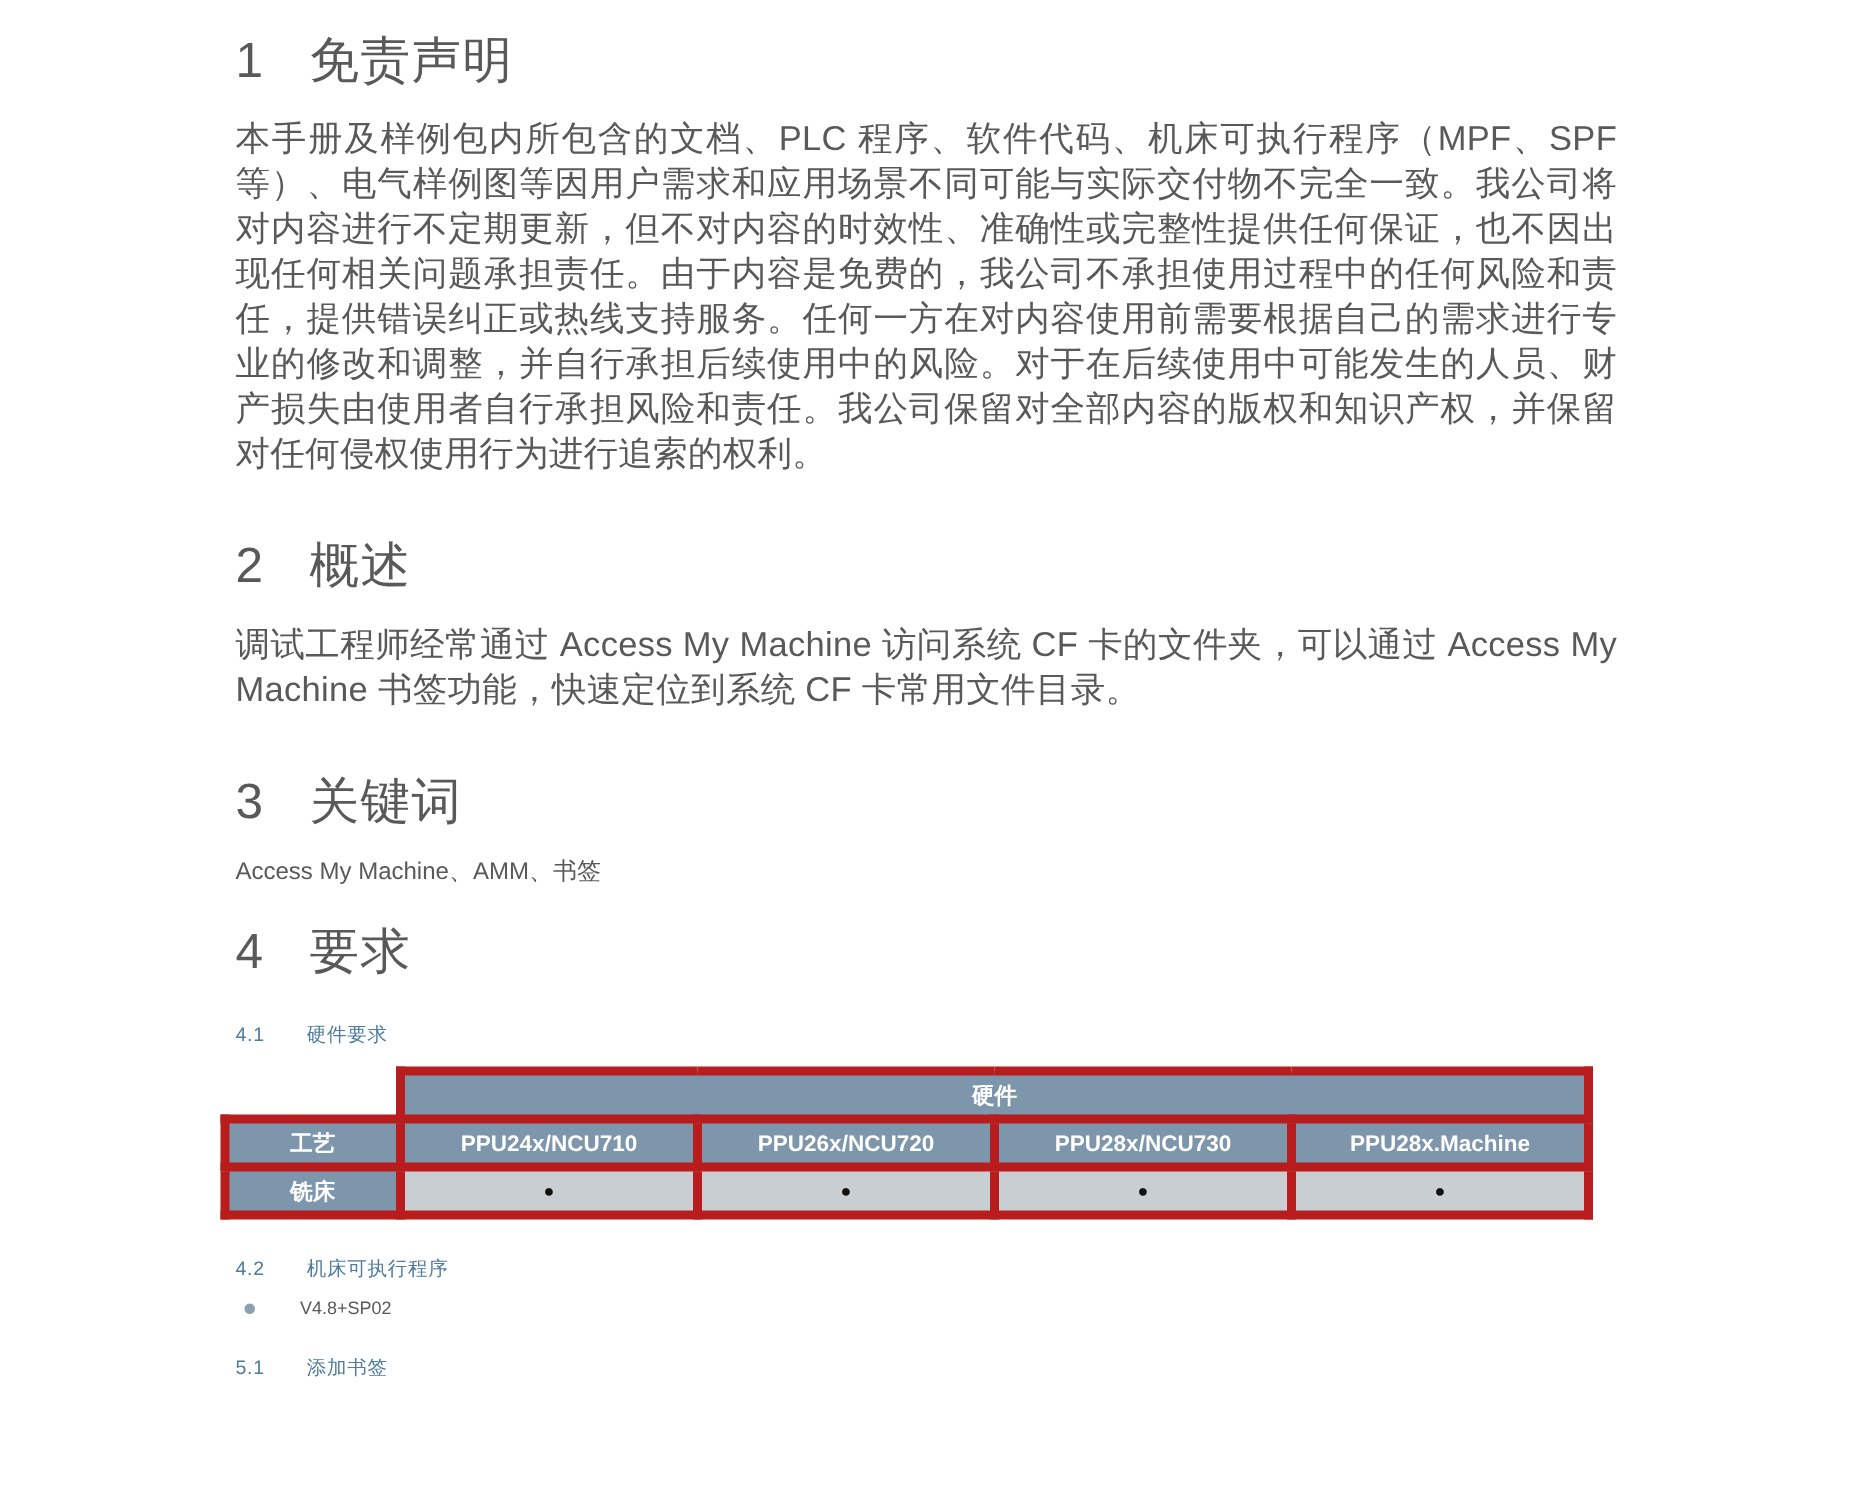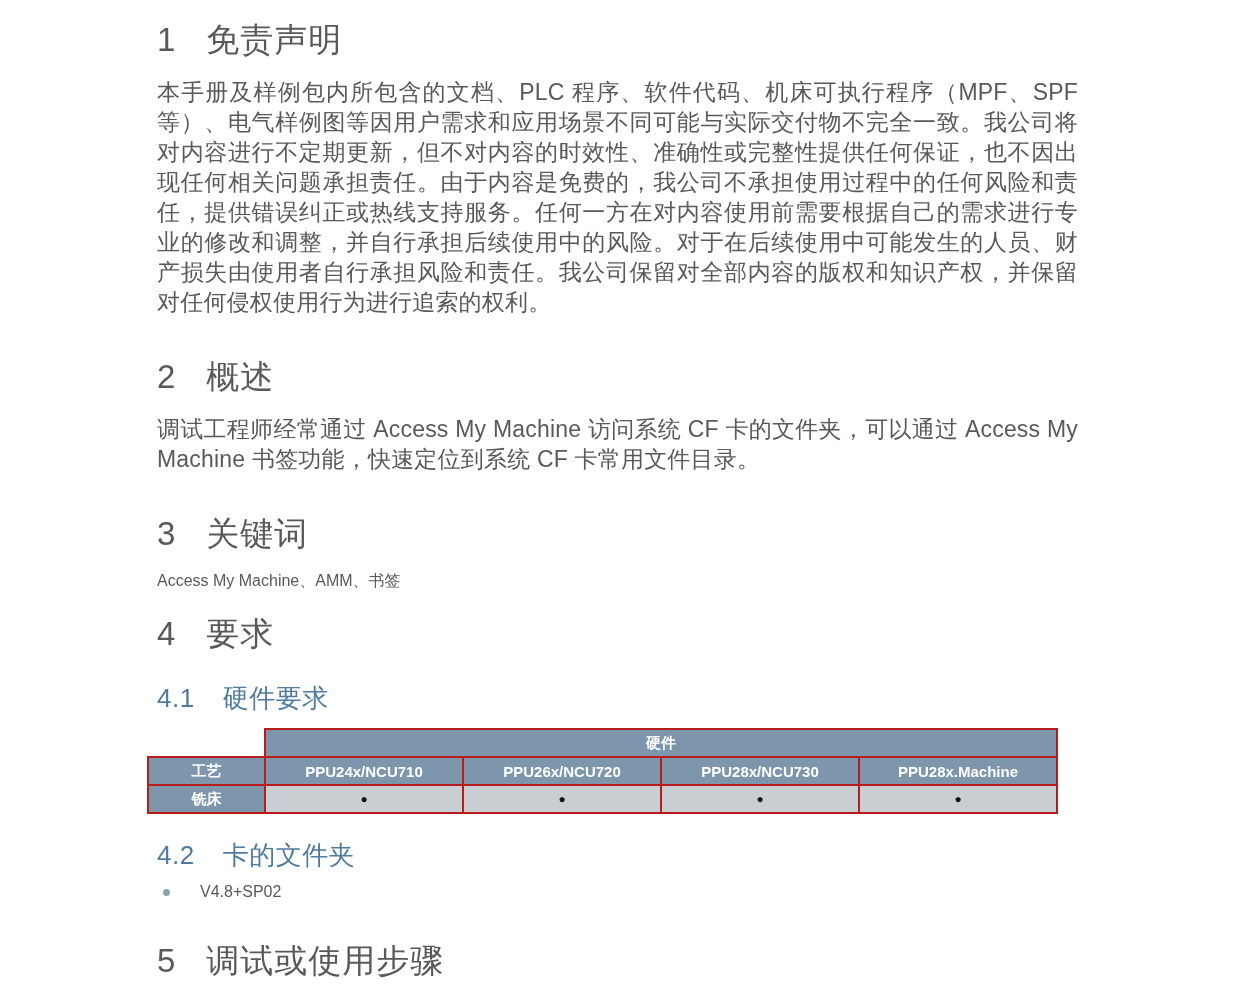--- a/index.html
+++ b/index.html
@@ -25,21 +25,21 @@
     margin: 0 0 14px 0;
     letter-spacing: 1px;
   }
   .h1-gap { margin-top: 38px; }
   .h1-gap-lg { margin-top: 20px; }
   .num {
     display: inline-block;
     margin-right: 30px;
   }
   h2 {
-    font-size: 26px;
+    font-size: 13px;
     font-weight: 400;
     color: #4e7b9e;
     margin: 24px 0 10px 0;
     letter-spacing: 0.5px;
   }
   h2 .num { margin-right: 28px; }
   p.body {
     font-size: 23px;
     line-height: 30px;
     margin: 0 0 10px 0;
@@ -50,21 +50,21 @@
     font-size: 16px;
     margin: 4px 0 0 0;
   }
   
   table.hw {
     border-collapse: collapse;
     table-layout: fixed;
     margin: 12px 0 4px -10px;
   }
   table.hw td, table.hw th {
-    border: 2px solid #b91c1c;
+    border: 6px solid #b91c1c;
     height: 26px;
     padding: 0;
     text-align: center;
     vertical-align: middle;
   }
   table.hw .col-proc { width: 117px; }
   table.hw .col-hw  { width: 198px; }
   .cell-head {
     background: #7e96ab;
     color: #ffffff;
@@ -81,21 +81,21 @@
     color: #111111;
     font-size: 12px;
   }
   
   .li {
     display: flex;
     align-items: center;
     margin: 0 0 13px 6px;
     font-size: 17px;
   }
-  .li-small { font-size: 16px; margin: 6px 0 0 6px; }
+  .li-small { font-size: 12px; margin: 6px 0 0 6px; }
   .dot {
     flex: 0 0 auto;
     border-radius: 50%;
     margin-right: 30px;
   }
   .dot-small {
     width: 7px; height: 7px;
     background: #8ba0b1;
   }
 </style>
@@ -147,28 +147,27 @@
       <tr class="row-dark">
         <th class="cell-head">铣床</th>
         <td class="cell-data">●</td>
         <td class="cell-data">●</td>
         <td class="cell-data">●</td>
         <td class="cell-data">●</td>
       </tr>
     </tbody>
       </table>
 
-    <h2><span class="num">4.2</span><span>卡的文件夹</span></h2>
+    <h2><span class="num">4.2</span><span>机床可执行程序</span></h2>
 
     <div class="li li-small">
       <span class="dot dot-small"></span>
       <span>V4.8+SP02</span>
     </div>
   </section>
 
   <section>
-    <h1 class="h1-gap"><span class="num">5</span><span>调试或使用步骤</span></h1>
 
     <h2><span class="num">5.1</span><span>添加书签</span></h2>
 
   </section>
 
 </div>
 
 </body></html>

